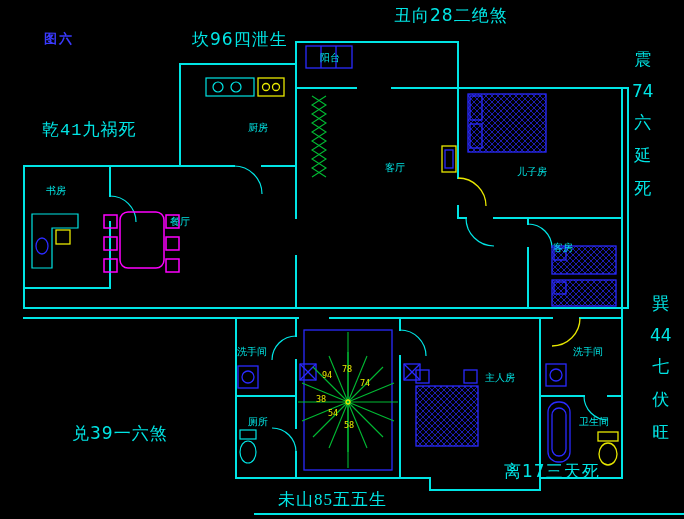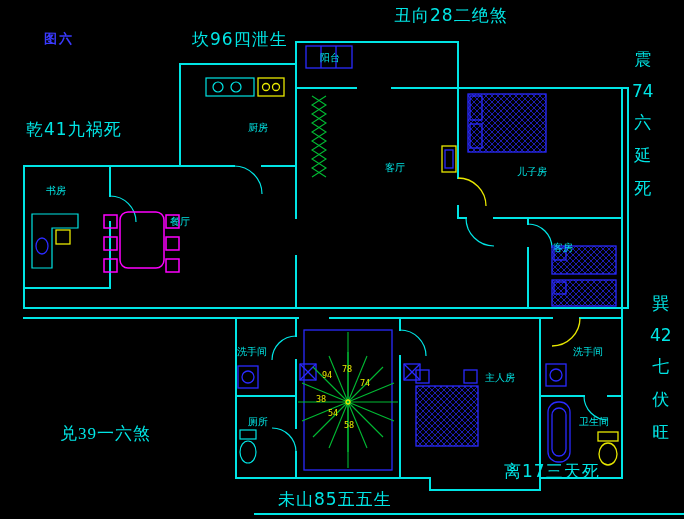--- a/index.html
+++ b/index.html
@@ -232,34 +232,34 @@
       <text class="lbl" x="248" y="425">厕所</text>
       <text class="lbl" x="485" y="381">主人房</text>
       <text class="lbl" x="573" y="355">洗手间</text>
       <text class="lbl" x="579" y="425">卫生间</text>
     </g>
   </svg>
 
   <div class="ann fig" style="left:36px;top:30px;margin-left:8px;">图六</div>
   <div class="ann" style="left:192px;top:28px;">坎96四泄生</div>
   <div class="ann" style="left:394px;top:4px;">丑向28二绝煞</div>
-  <div class="ann" style="left:26px;top:118px;">乾41九祸死</div>
-  <div class="ann" style="left:60px;top:422px;font-family:Liberation Serif, serif;">兑39一六煞</div>
-  <div class="ann" style="left:278px;top:488px;">未山85五五生</div>
+  <div class="ann" style="left:42px;top:118px;font-family:Liberation Mono, monospace;">乾41九祸死</div>
+  <div class="ann" style="left:72px;top:422px;">兑39一六煞</div>
+  <div class="ann" style="left:278px;top:488px;font-family:Liberation Serif, serif;">未山85五五生</div>
   <div class="ann" style="left:504px;top:460px;">离17三天死</div>
 
   <div class="ann vert" style="left:632px;top:48px;">
     <span>震</span>
     <span>74</span>
     <span>六</span>
     <span>延</span>
     <span>死</span>
   </div>
 
   <div class="ann vert" style="left:650px;top:292px;">
     <span>巽</span>
-    <span>42</span>
+    <span>44</span>
     <span>七</span>
     <span>伏</span>
     <span>旺</span>
   </div>
 
 </div>
 
 </body></html>

